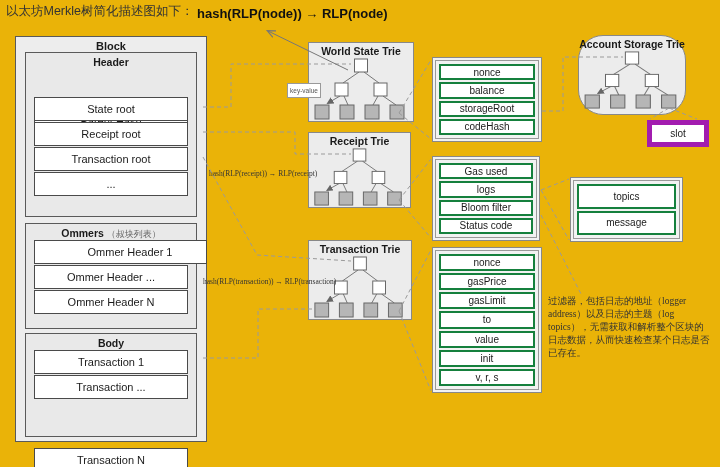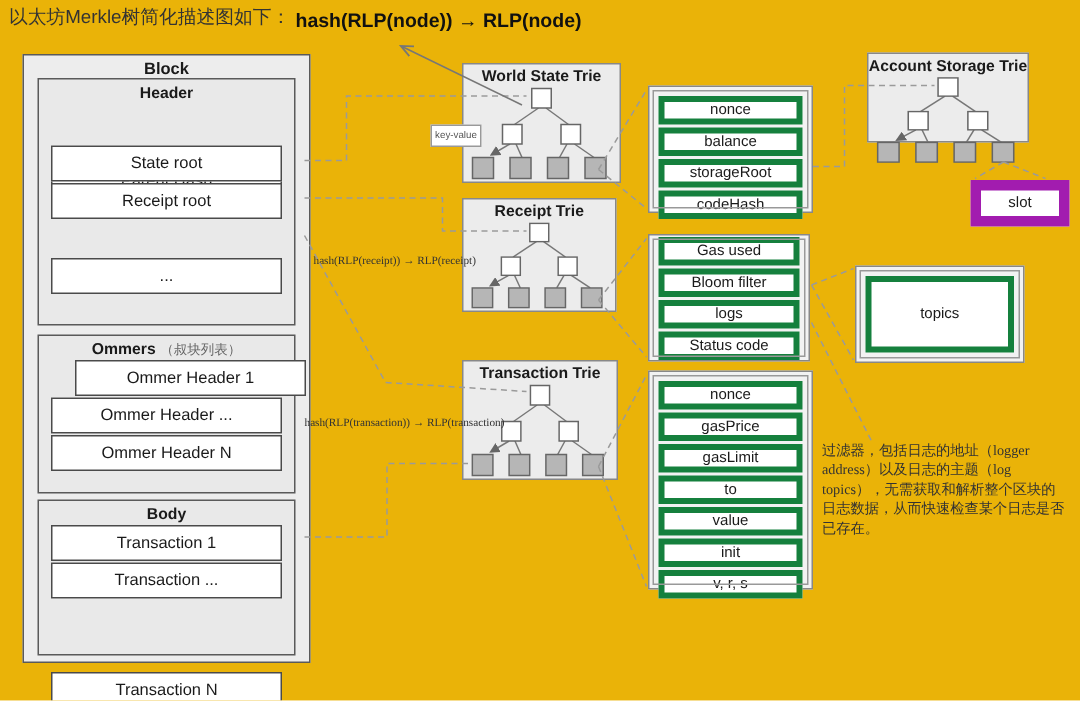--- a/index.html
+++ b/index.html
@@ -15,54 +15,55 @@
   .subtle{font-family:"Liberation Serif","DejaVu Serif",serif;font-weight:normal;
           font-size:9px;color:#666;}
   
   .trie{position:absolute;background:#ececec;border:1px solid #888;box-sizing:border-box;}
   .trie-title{text-align:center;font-weight:bold;font-size:10.5px;padding-top:2px;height:13px;}
   .trie-svg{display:block;width:100%;}
   
   .fieldbox{position:absolute;background:#f2f2f2;border:1px solid #888;outline:1px solid #999;
             outline-offset:-4px;box-sizing:border-box;padding:6px;display:flex;
             flex-direction:column;justify-content:space-evenly;gap:2px;}
-  .frow{background:#fff;border:4px solid #15803d;display:flex;align-items:center;
+  .frow{background:#fff;border:2px solid #15803d;display:flex;align-items:center;
         justify-content:center;font-size:10px;flex:1;}
   .serif{font-family:"Liberation Serif","DejaVu Serif",serif;}
   #page-title{left:6px;top:3px;font-size:12.5px;color:#333;}
   #node-formula{left:197px;top:6px;font-size:13px;font-weight:600;color:#111;}
   #receipt-formula{left:209px;top:169px;font-size:7.5px;color:#333;}
   #tx-formula{left:203px;top:277px;font-size:7.5px;color:#333;}
   #keyvalue{left:287px;top:83px;width:32px;height:13px;background:#fff;border:1px solid #999;
             font-size:6.5px;color:#555;display:flex;align-items:center;justify-content:center;}
-  #slot-box{left:647px;top:120px;width:52px;height:17px;background:#fff;border:7px solid #a21caf;
+  #slot-box{left:647px;top:120px;width:52px;height:17px;background:#fff;border:5px solid #a21caf;
             display:flex;align-items:center;justify-content:center;font-size:10px;}
   #annotation{left:548px;top:295px;width:164px;font-size:9.5px;line-height:1.38;color:#333;}
   #overlay{position:absolute;left:0;top:0;pointer-events:none;z-index:5;}
 </style>
 </head>
 <body>
 
 <div id="canvas">
 
   <div class="abs" id="page-title">以太坊Merkle树简化描述图如下：</div>
   <div class="abs" id="node-formula">hash(RLP(node)) → RLP(node)</div>
 
   <div class="abs bigbox" style="left:15px;top:36px;width:190px;height:404px;">
     <div class="sect-title">Block</div>
     <div class="sect" style="left:9px;top:15px;width:170px;height:163px;">
       <div class="sect-title" style="font-size:10.5px;">Header</div>
       <div class="row" style="left:8px;top:19px;width:152px;height:22px;margin-top:37px;">Parent Hash</div>
       <div class="row" style="left:8px;top:44px;width:152px;height:22px;">State root</div>
       <div class="row" style="left:8px;top:69px;width:152px;height:22px;">Receipt root</div>
+      <div class="row" style="left:8px;top:94px;width:152px;height:22px;">Transaction root</div>
       <div class="row" style="left:8px;top:119px;width:152px;height:22px;">...</div>
     </div>
     <div class="sect" style="left:9px;top:186px;width:170px;height:104px;">
       <div class="sect-title" style="font-size:10.5px;"><span>Ommers</span> <span class="subtle">（叔块列表）</span></div>
-      <div class="row" style="left:24px;top:16px;width:152px;height:22px;">Ommer Header 1</div>
+      <div class="row" style="left:8px;top:16px;width:152px;height:22px;padding-left:19px;">Ommer Header 1</div>
       <div class="row" style="left:8px;top:41px;width:152px;height:22px;">Ommer Header ...</div>
       <div class="row" style="left:8px;top:66px;width:152px;height:22px;">Ommer Header N</div>
     </div>
     <div class="sect" style="left:9px;top:296px;width:170px;height:102px;">
       <div class="sect-title" style="font-size:10.5px;">Body</div>
       <div class="row" style="left:8px;top:16px;width:152px;height:22px;">Transaction 1</div>
       <div class="row" style="left:8px;top:41px;width:152px;height:22px;">Transaction ...</div>
       <div class="row" style="left:8px;top:66px;width:152px;height:22px;margin-top:48px;">Transaction N</div>
     </div>
   </div>
@@ -150,21 +151,21 @@
         </g>
       <g fill="#b6b6b6" stroke="#666">
           <rect x="6" y="47" width="14" height="14"></rect>
           <rect x="31" y="47" width="14" height="14"></rect>
           <rect x="56" y="47" width="14" height="14"></rect>
           <rect x="81" y="47" width="14" height="14"></rect>
         </g>
     </svg>
   </div>
 
-  <div class="trie" style="left:578px;top:35px;width:108px;height:60px;">
+  <div class="trie" style="left:578px;top:35px;width:108px;height:80px;border-radius:25px;">
     <div class="trie-title">Account Storage Trie</div>
     <svg class="trie-svg" style="height:58px;" viewBox="0 0 104 62" preserveAspectRatio="none">
       <defs>
           <marker id="ar4" viewBox="0 0 8 8" refX="6" refY="4" markerWidth="7" markerHeight="7" orient="auto">
             <path d="M0 0 L8 4 L0 8 z" fill="#666"></path>
           </marker>
         </defs>
       <g stroke="#777" stroke-width="1" fill="none">
         <line x1="50" y1="14" x2="34" y2="25"></line>
           <line x1="55" y1="14" x2="70" y2="25"></line>
@@ -189,27 +190,28 @@
 
   <div class="fieldbox" style="left:432px;top:57px;width:110px;height:85px;">
     <div class="frow">nonce</div>
     <div class="frow">balance</div>
     <div class="frow">storageRoot</div>
     <div class="frow">codeHash</div>
   </div>
 
   <div class="fieldbox" style="left:432px;top:156px;width:108px;height:85px;justify-content:center;">
     <div class="frow">Gas used</div>
+    <div class="frow">logs</div>
     <div class="frow">Bloom filter</div>
-    <div class="frow">logs</div>
     <div class="frow">Status code</div>
   </div>
 
   <div class="fieldbox" style="left:570px;top:177px;width:113px;height:65px;">
     <div class="frow">topics</div>
+    <div class="frow">message</div>
   </div>
 
   <div class="fieldbox" style="left:432px;top:247px;width:110px;height:146px;">
     <div class="frow">nonce</div>
     <div class="frow">gasPrice</div>
     <div class="frow">gasLimit</div>
     <div class="frow">to</div>
     <div class="frow">value</div>
     <div class="frow">init</div>
     <div class="frow">v, r, s</div>

